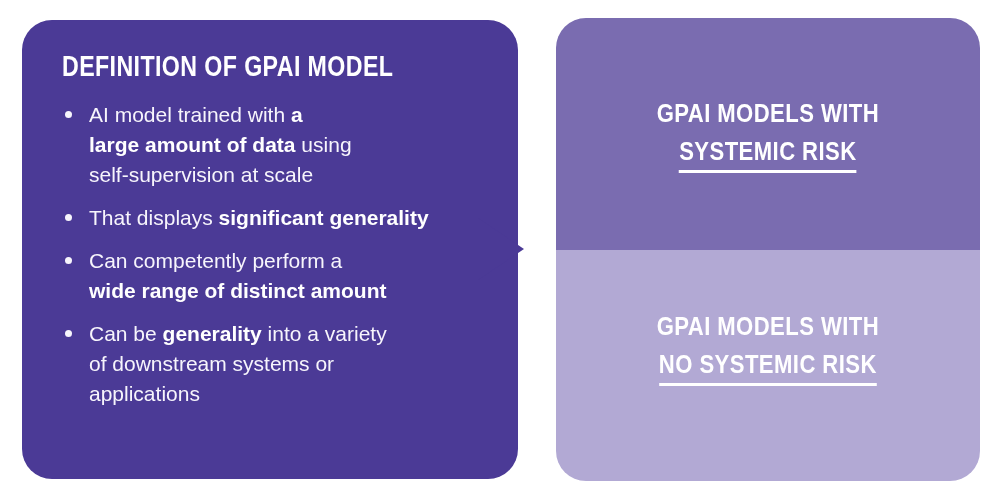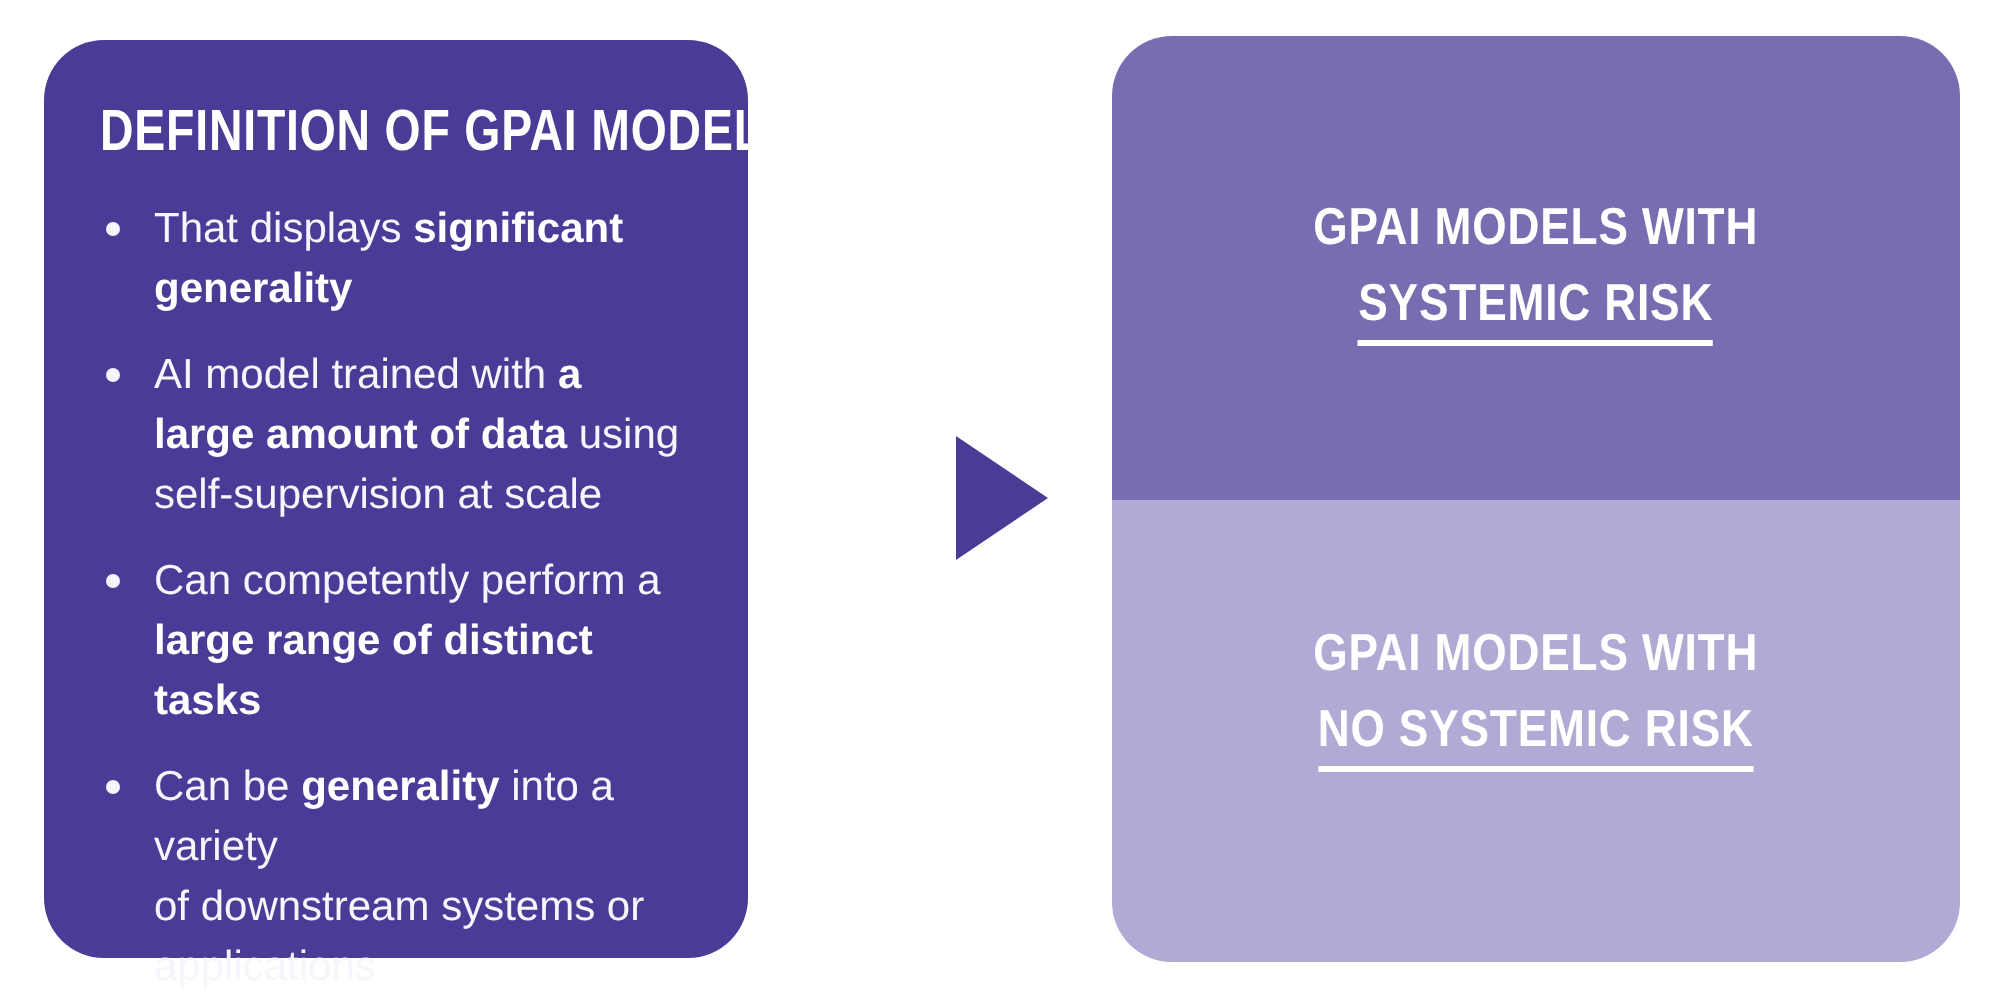--- a/index.html
+++ b/index.html
@@ -6,24 +6,24 @@
   body {
     width:1000px; height:499px;
     background:#ffffff;
     font-family:"Liberation Sans", sans-serif;
     position:relative; overflow:hidden;
   }
   .card { position:absolute; border-radius:30px; }
 
   
   .def-card {
-    left:22px; top:20px; width:352px; height:459px;
+    left:22px; top:20px; width:496px; height:459px;
     background:var(--deep-purple,#4B3A96);
     color:#ffffff; box-sizing:border-box;
-    padding:30px 24px 0 28px;
+    padding:30px 24px 0 40px;
   }
   .def-title {
     margin:0; font-size:29px; font-weight:bold;
     letter-spacing:0.5px; white-space:nowrap;
     transform:scaleX(0.80); transform-origin:0 50%;
     color:#ffffff;
   }
   .bullet-list {
     list-style:none; margin:17px 0 0; padding:0;
     font-size:21px; line-height:30px; color:#f7f5fc;
@@ -60,23 +60,23 @@
     display:inline-block; line-height:30px;
     border-bottom:3px solid #ffffff; padding-bottom:4px;
   }
 </style>
 </head>
 <body>
 
 <div class="card def-card">
   <h1 class="def-title">DEFINITION OF GPAI MODEL</h1>
   <ul class="bullet-list" id="bullet-list">
+      <li class="bullet-item"><span class="dot"></span><span class="bullet-text">AI model trained with <strong>a</strong><br><strong>large amount of data</strong> using<br>self-supervision at scale</span></li>
       <li class="bullet-item"><span class="dot"></span><span class="bullet-text">That displays <strong>significant generality</strong></span></li>
-      <li class="bullet-item"><span class="dot"></span><span class="bullet-text">AI model trained with <strong>a</strong><br><strong>large amount of data</strong> using<br>self-supervision at scale</span></li>
-      <li class="bullet-item"><span class="dot"></span><span class="bullet-text">Can competently perform a<br><strong>large range of distinct tasks</strong></span></li>
+      <li class="bullet-item"><span class="dot"></span><span class="bullet-text">Can competently perform a<br><strong>wide range of distinct amount</strong></span></li>
       <li class="bullet-item"><span class="dot"></span><span class="bullet-text">Can be <strong>generality</strong> into a variety<br>of downstream systems or<br>applications</span></li>
     </ul>
 </div>
 
 <div class="arrow-wrap">
   <svg width="46" height="62" viewBox="0 0 46 62" xmlns="http://www.w3.org/2000/svg">
     <polygon points="0,0 46,31 0,62" style="fill:var(--deep-purple,#4B3A96)"></polygon>
   </svg>
 </div>
 

